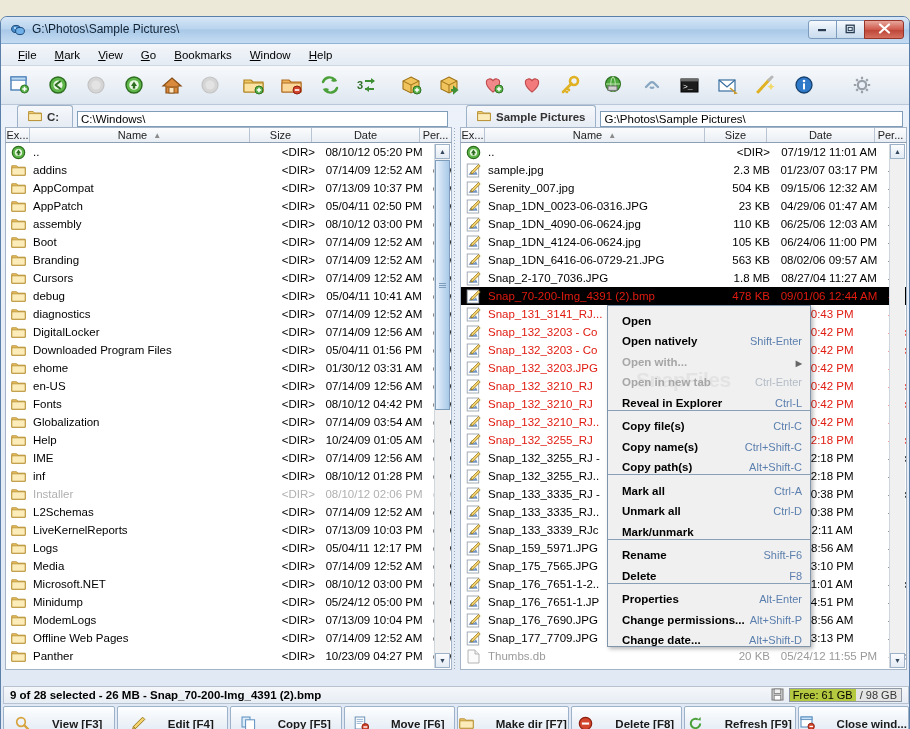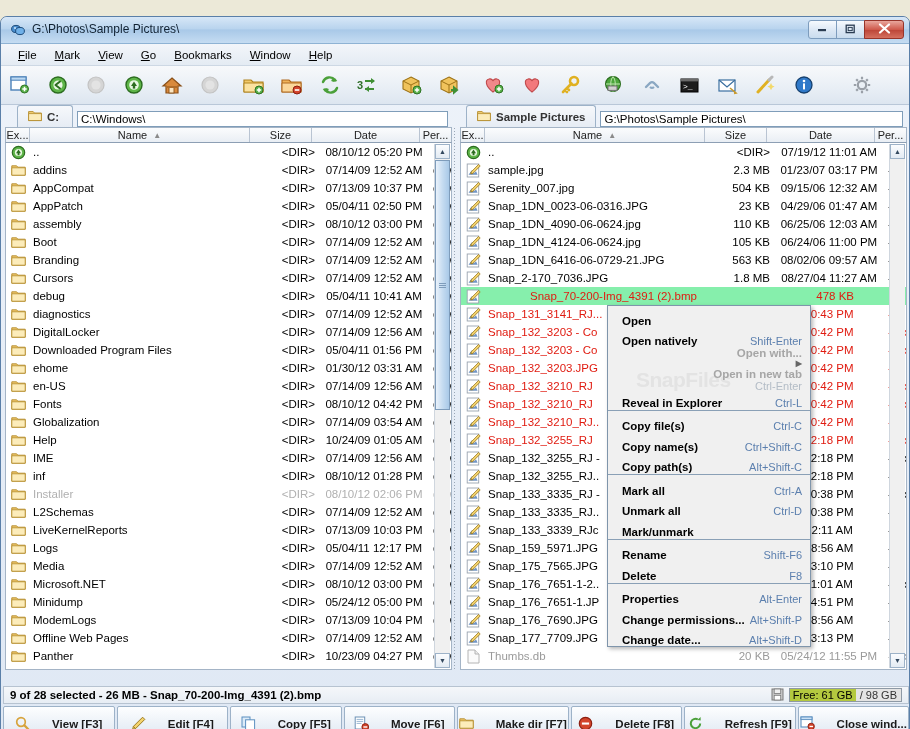--- a/index.html
+++ b/index.html
@@ -115,21 +115,21 @@
   .listbody{
     position:absolute;left:2px;top:40px;width:447px;height:527px;
     background:#fff;border:1px solid #a4b4c6;border-top:none;
     box-sizing:border-box;overflow:hidden;
   }
   .row{
     height:18px;display:flex;align-items:center;
     font-size:11.5px;color:#000;white-space:nowrap;
     position:relative;
   }
-  .row.selected{background:#86efac;gap:42px;}
+  .row.selected{background:#000000;}
   .c-ico{width:24px;display:flex;align-items:center;justify-content:center;flex:0 0 24px;}
   .c-name{flex:0 0 220px;padding-left:3px;overflow:hidden;text-overflow:clip;}
   .c-size{flex:0 0 62px;text-align:right;padding-right:5px;}
   .c-date{flex:0 0 108px;text-align:center;}
   .c-perm{flex:0 0 40px;text-align:left;padding-left:5px;}
   .dim{color:#b0b0b0;}
   .red{color:#e01b10;}
   .gray{color:#9a9a9a;}
   
   .vscroll{
@@ -197,21 +197,21 @@
     box-shadow:2px 2px 4px rgba(0,0,0,.28);
   }
   .ctxitem{
     height:20.5px;display:flex;align-items:flex-end;
     padding:0 8px 0 14px;font-size:11.5px;color:#000;font-weight:bold;
     position:relative;
   }
   .ctxitem .sc{
     margin-left:auto;font-weight:normal;color:#5b7fae;font-size:11px;
   }
-  .ctxitem.disabled{color:#a6a6a6;flex-direction:column;}
+  .ctxitem.disabled{color:#a6a6a6;}
   .ctxitem.disabled .sc{color:#b3bcc6;}
   .ctxsep{height:1px;background:#8aa0b6;margin:1px 0;}
   .ctxarrow{
     margin-left:auto;font-size:8px;color:#666;
   }
   .wmark{
     position:absolute;left:28px;top:62px;
     font-size:21px;color:#e3e3e3;font-weight:bold;
     font-family:"Liberation Sans",sans-serif;
     pointer-events:none;letter-spacing:-.5px;

